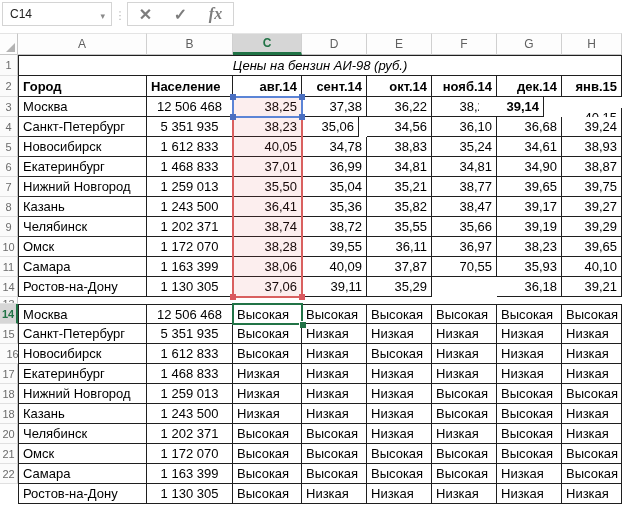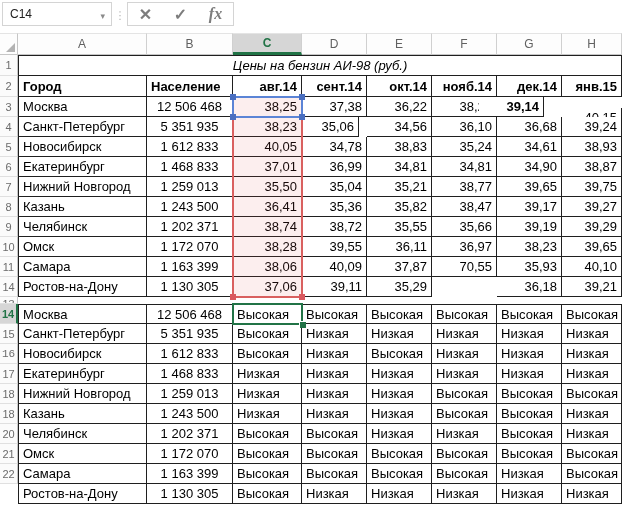--- a/index.html
+++ b/index.html
@@ -191,21 +191,21 @@
     <div class="abs cell al b-r b-b b-t" style="left: 562px; top: 304px; width: 60px; height: 20px;">Высокая</div>
     <div class="abs rowhead" style="left: 0px; top: 324px; width: 18px; height: 20px;">15</div>
     <div class="abs cell al b-l b-r b-b" style="left: 18px; top: 324px; width: 129px; height: 20px;">Санкт-Петербург</div>
     <div class="abs cell ac b-r b-b" style="left: 147px; top: 324px; width: 86px; height: 20px;">5 351 935</div>
     <div class="abs cell al b-r b-b" style="left: 233px; top: 324px; width: 69px; height: 20px;">Высокая</div>
     <div class="abs cell al b-r b-b" style="left: 302px; top: 324px; width: 65px; height: 20px;">Низкая</div>
     <div class="abs cell al b-r b-b" style="left: 367px; top: 324px; width: 65px; height: 20px;">Низкая</div>
     <div class="abs cell al b-r b-b" style="left: 432px; top: 324px; width: 65px; height: 20px;">Низкая</div>
     <div class="abs cell al b-r b-b" style="left: 497px; top: 324px; width: 65px; height: 20px;">Низкая</div>
     <div class="abs cell al b-r b-b" style="left: 562px; top: 324px; width: 60px; height: 20px;">Низкая</div>
-    <div class="abs rowhead" style="left: 0px; top: 344px; width: 18px; height: 20px; font-family: Liberation Mono, monospace;">16</div>
+    <div class="abs rowhead" style="left: 0px; top: 344px; width: 26px; height: 20px;">16</div>
     <div class="abs cell al b-l b-r b-b" style="left: 18px; top: 344px; width: 129px; height: 20px;">Новосибирск</div>
     <div class="abs cell ac b-r b-b" style="left: 147px; top: 344px; width: 86px; height: 20px;">1 612 833</div>
     <div class="abs cell al b-r b-b" style="left: 233px; top: 344px; width: 69px; height: 20px;">Высокая</div>
     <div class="abs cell al b-r b-b" style="left: 302px; top: 344px; width: 65px; height: 20px;">Низкая</div>
     <div class="abs cell al b-r b-b" style="left: 367px; top: 344px; width: 65px; height: 20px;">Высокая</div>
     <div class="abs cell al b-r b-b" style="left: 432px; top: 344px; width: 65px; height: 20px;">Низкая</div>
     <div class="abs cell al b-r b-b" style="left: 497px; top: 344px; width: 65px; height: 20px;">Низкая</div>
     <div class="abs cell al b-r b-b" style="left: 562px; top: 344px; width: 60px; height: 20px;">Низкая</div>
     <div class="abs rowhead" style="left: 0px; top: 364px; width: 18px; height: 20px;">17</div>
     <div class="abs cell al b-l b-r b-b" style="left: 18px; top: 364px; width: 129px; height: 20px;">Екатеринбург</div>

